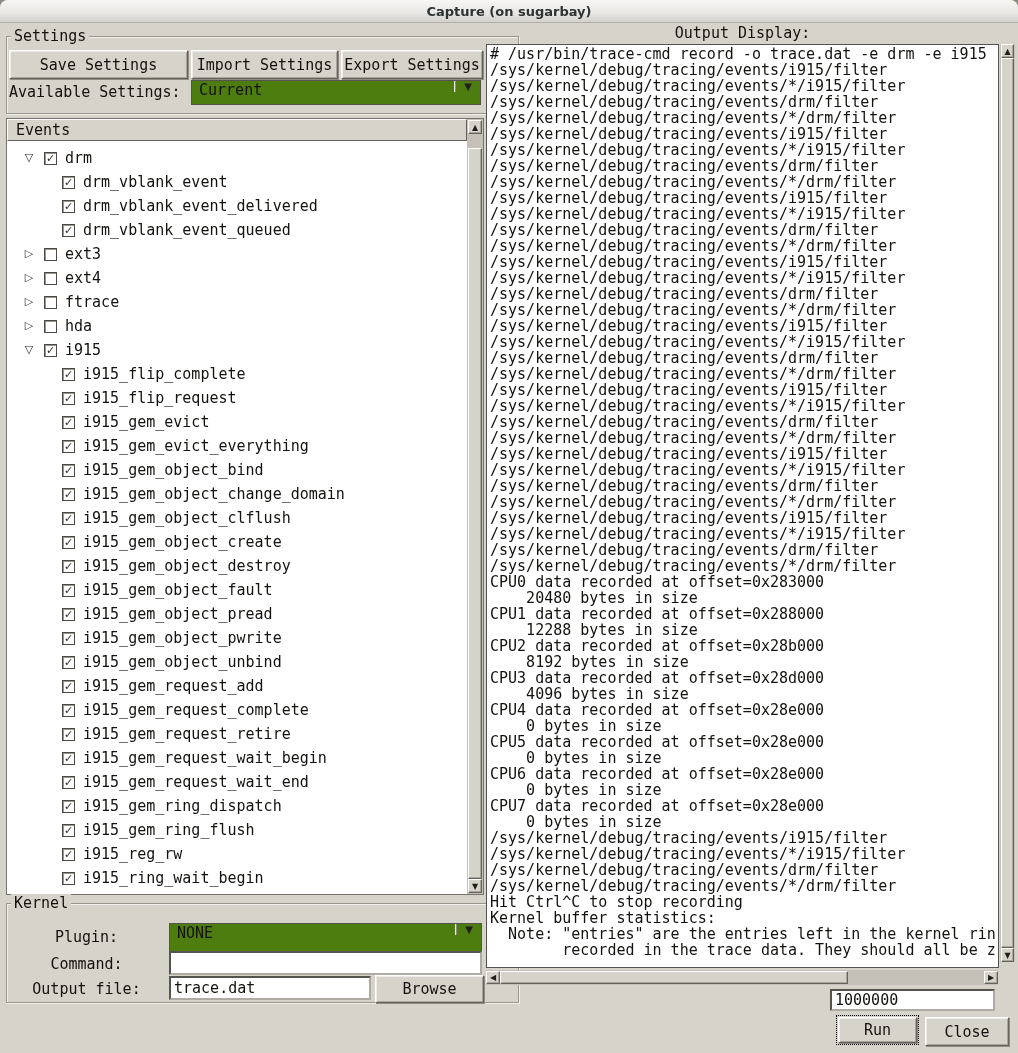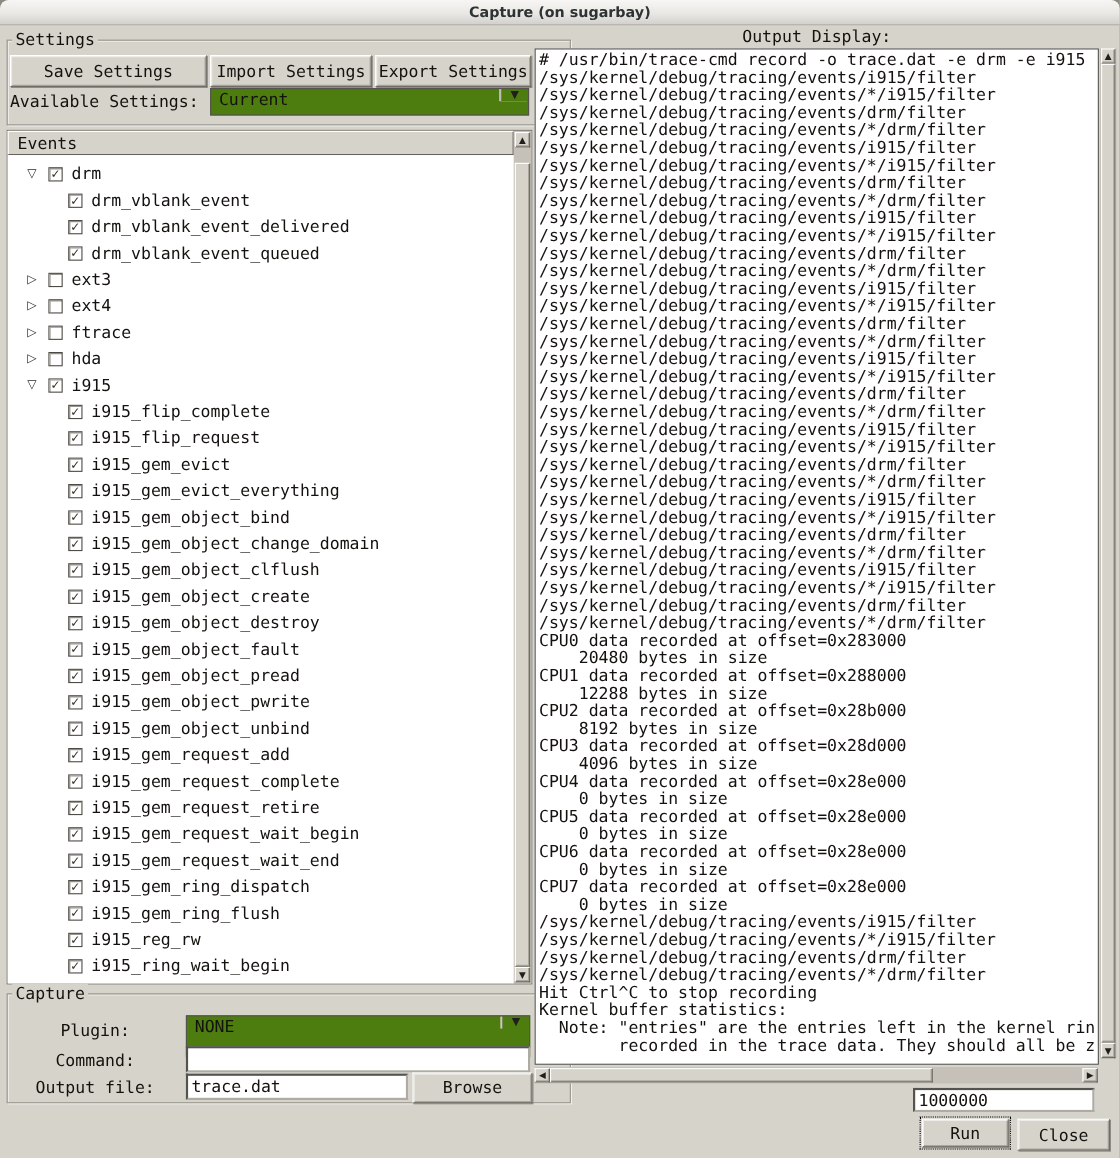--- a/index.html
+++ b/index.html
@@ -305,21 +305,21 @@
         </div>
       </div>
     <div class="sb" style="left:460px;top:0;width:16px;height:775px;">
       <div class="sb-btn" style="left:1px;top:1px;width:14px;height:14px;">▲</div>
       <div class="sb-thumb" style="left:1px;top:29px;width:14px;height:731px;"></div>
       <div class="sb-btn" style="left:1px;top:760px;width:14px;height:14px;">▼</div>
     </div>
   </div>
 
   <div class="frame" style="left:6px;top:903px;width:474px;height:98px;">
-    <span class="frame-label">Capture</span>
+    <span class="frame-label">Kernel</span>
     <span class="label" style="left:2px;top:24px;width:155px;text-align:center;">Plugin:</span>
     <div class="combo" style="left:162px;top:19px;width:313px;height:38px;">
       <span class="combo-text">NONE</span>
       <span class="combo-btn">▼</span>
     </div>
     <span class="label" style="left:2px;top:51px;width:155px;text-align:center;">Command:</span>
     <input class="entry" style="left: 162px; top: 47px; width: 313px; height: 24px;" value="">
     <span class="label" style="left:2px;top:76px;width:155px;text-align:center;">Output file:</span>
     <input class="entry" style="left: 162px; top: 72px; width: 202px; height: 24px;" value="trace.dat">
     <div class="btn" style="left:368px;top:71px;width:107px;height:26px;">Browse</div>

